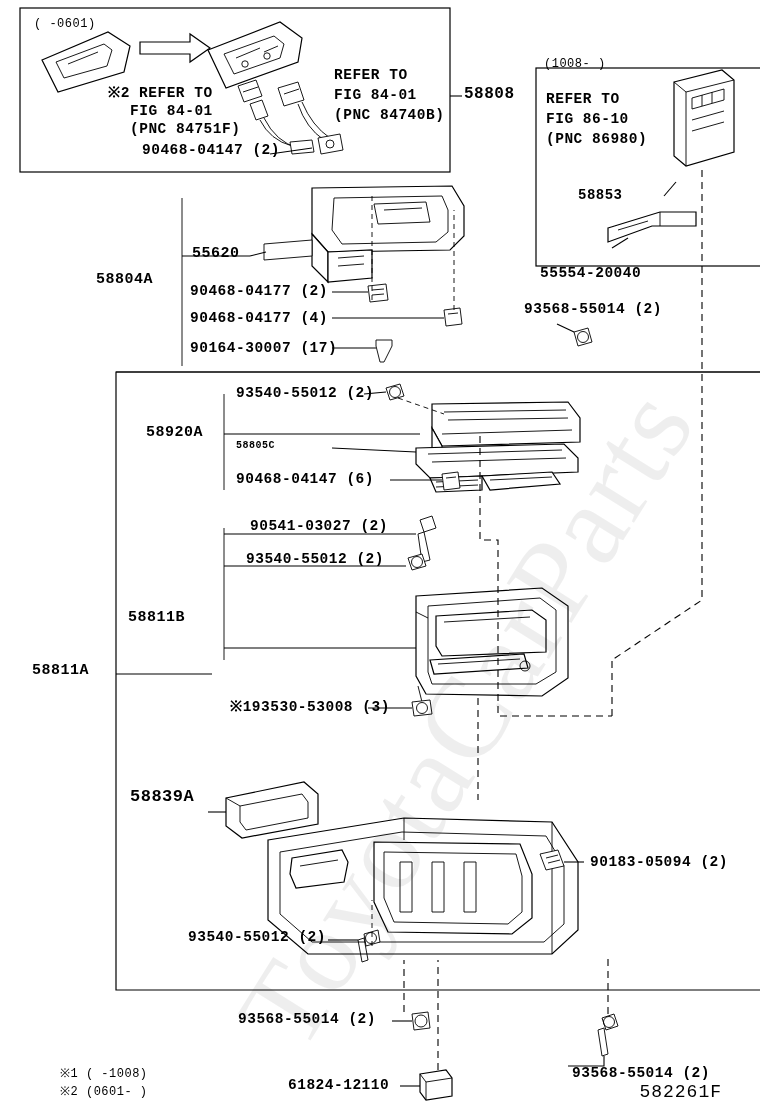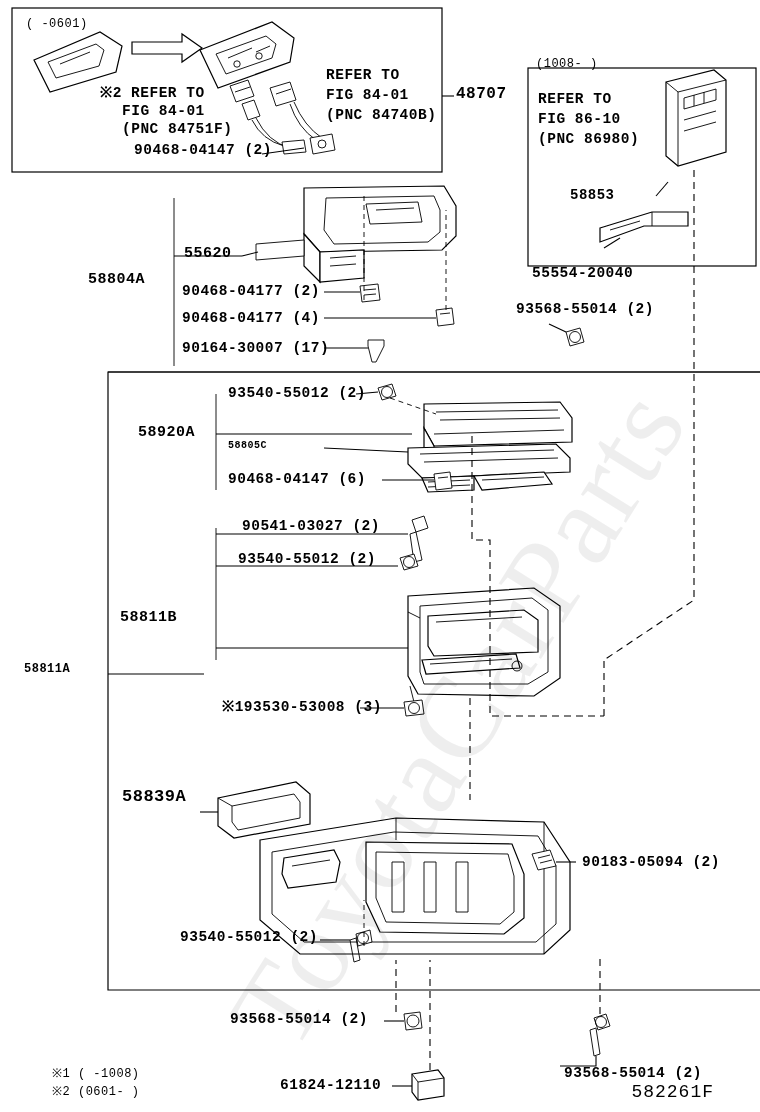--- a/index.html
+++ b/index.html
@@ -10,21 +10,21 @@
   body {
     width: 760px;
     height: 1112px;
     position: relative;
     font-family: "Liberation Mono", monospace;
     color: #000000;
     overflow: hidden;
   }
   #sheet {
     position: absolute;
-    left: 4px; top: 0;
+    left: 12px; top: 0;
     width: 722px;
     height: 1112px;
   }
   .lbl {
     position: absolute;
     font-family: "Liberation Mono", monospace;
     font-size: 13.5px;
     letter-spacing: 0.5px;
     white-space: nowrap;
     color: #000;
@@ -325,21 +325,21 @@
 
   <div class="lbl small" style="left:22px; top:18px;">(    -0601)</div>
   <div class="lbl bold" style="left:96px; top:86px;">※2 REFER TO</div>
   <div class="lbl bold" style="left:118px; top:104px;">FIG 84-01</div>
   <div class="lbl bold" style="left:118px; top:122px;">(PNC 84751F)</div>
   <div class="lbl bold" style="left:322px; top:68px;">REFER TO</div>
   <div class="lbl bold" style="left:322px; top:88px;">FIG 84-01</div>
   <div class="lbl bold" style="left:322px; top:108px;">(PNC 84740B)</div>
   <div class="lbl bold" style="left:130px; top:143px;">90468-04147 (2)</div>
 
-  <div class="lbl bold" style="left:452px; top:86px; font-size:16px;">48707</div>
+  <div class="lbl bold" style="left:452px; top:86px; font-size:16px;">58808</div>
 
   <div class="lbl small" style="left:532px; top:58px;">(1008-    )</div>
   <div class="lbl bold" style="left:534px; top:92px;">REFER TO</div>
   <div class="lbl bold" style="left:534px; top:112px;">FIG 86-10</div>
   <div class="lbl bold" style="left:534px; top:132px;">(PNC 86980)</div>
   <div class="lbl bold" style="left:566px; top:188px; font-size:14px;">58853</div>
   <div class="lbl bold" style="left:528px; top:266px;">55554-20040</div>
 
   <div class="lbl bold" style="left:512px; top:302px;">93568-55014 (2)</div>
 
@@ -350,21 +350,21 @@
   <div class="lbl bold" style="left:178px; top:341px;">90164-30007 (17)</div>
 
   <div class="lbl bold" style="left:224px; top:386px;">93540-55012 (2)</div>
   <div class="lbl bold" style="left:134px; top:425px; font-size:15px;">58920A</div>
   <div class="lbl bold" style="left:224px; top:440px; font-size:10px;">58805C</div>
   <div class="lbl bold" style="left:224px; top:472px;">90468-04147 (6)</div>
 
   <div class="lbl bold" style="left:238px; top:519px;">90541-03027 (2)</div>
   <div class="lbl bold" style="left:234px; top:552px;">93540-55012 (2)</div>
   <div class="lbl bold" style="left:116px; top:610px; font-size:15px;">58811B</div>
-  <div class="lbl bold" style="left:20px; top:663px; font-size:12px;">58811A</div>
+  <div class="lbl bold" style="left:20px; top:663px; font-size:15px;">58811A</div>
   <div class="lbl bold" style="left:218px; top:700px;">※193530-53008 (3)</div>
 
   <div class="lbl bold" style="left:118px; top:788px; font-size:17px;">58839A</div>
   <div class="lbl bold" style="left:578px; top:855px;">90183-05094 (2)</div>
   <div class="lbl bold" style="left:176px; top:930px;">93540-55012 (2)</div>
 
   <div class="lbl bold" style="left:226px; top:1012px;">93568-55014 (2)</div>
   <div class="lbl bold" style="left:276px; top:1078px;">61824-12110</div>
   <div class="lbl bold" style="left:560px; top:1066px;">93568-55014 (2)</div>
 

